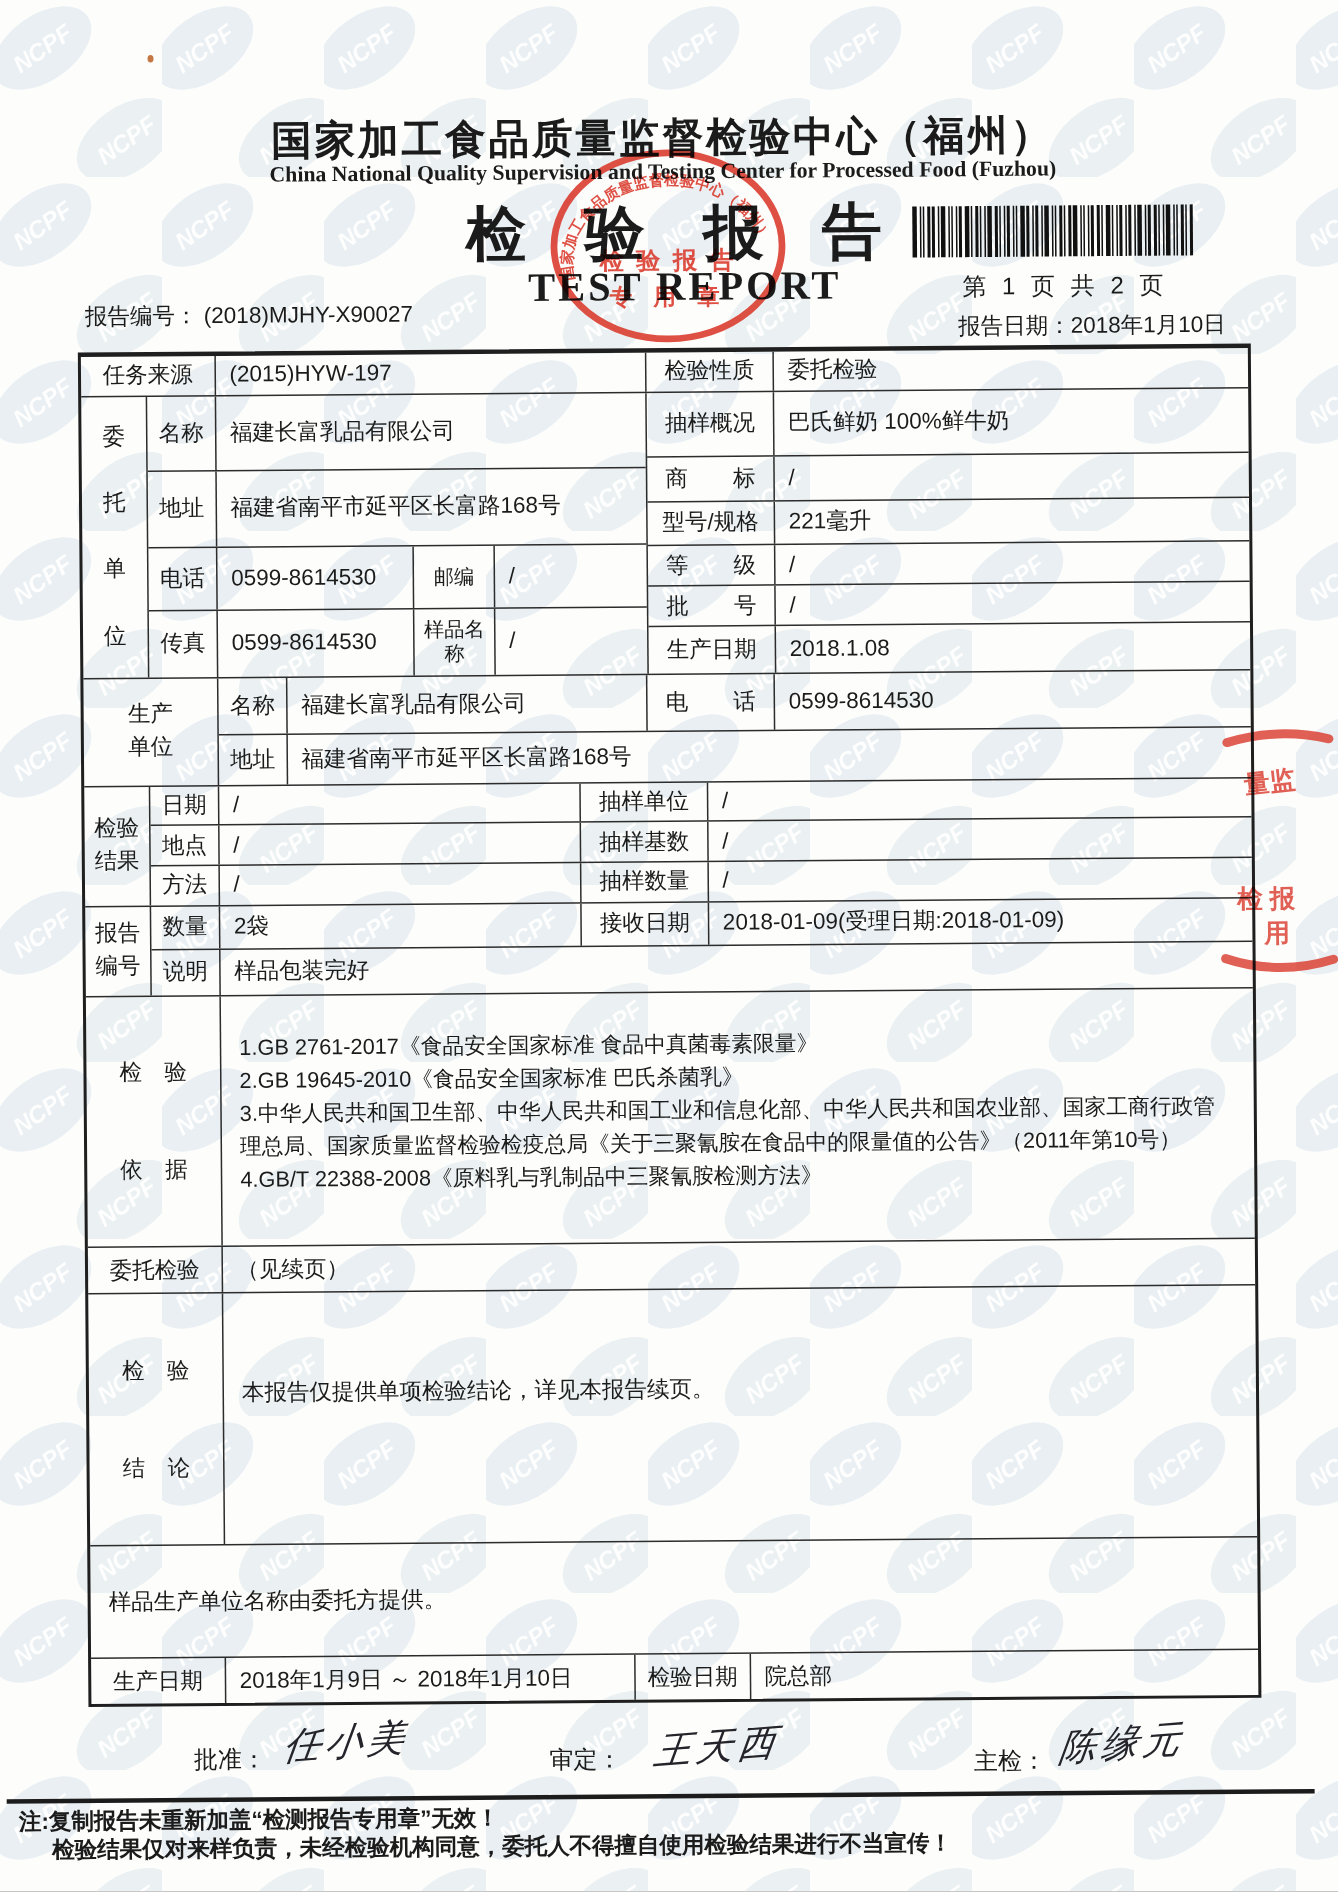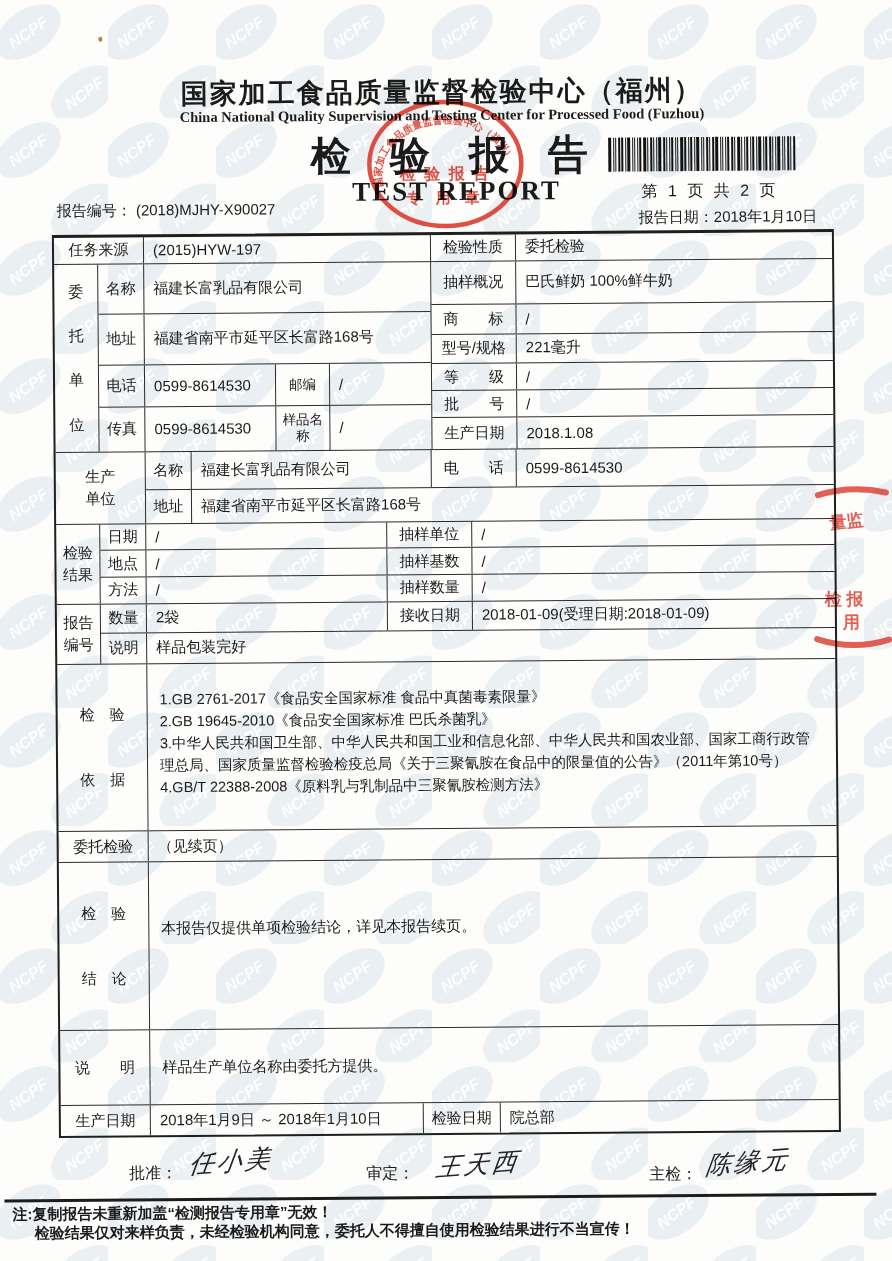--- a/index.html
+++ b/index.html
@@ -320,21 +320,20 @@
 
       <div class="row" style="height:168px;">
         <div class="c lab br w90 biglab">
           <span>检　验</span>
           <span>结　论</span>
         </div>
         <div class="concl-content">本报告仅提供单项检验结论，详见本报告续页。</div>
       </div>
 
       <div class="row" style="height:75px;">
-        <div class="c lab br w90">说　　明</div>
         <div class="remark-content">样品生产单位名称由委托方提供。</div>
       </div>
 
       <div class="row" style="height:30px;">
         <div class="c lab br w90">生产日期</div>
         <div class="c val br w273">2018年1月9日  ～  2018年1月10日</div>
         <div class="c lab br w77">检验日期</div>
         <div class="c val" style="flex:1;">院总部</div>
       </div>
     </div>

